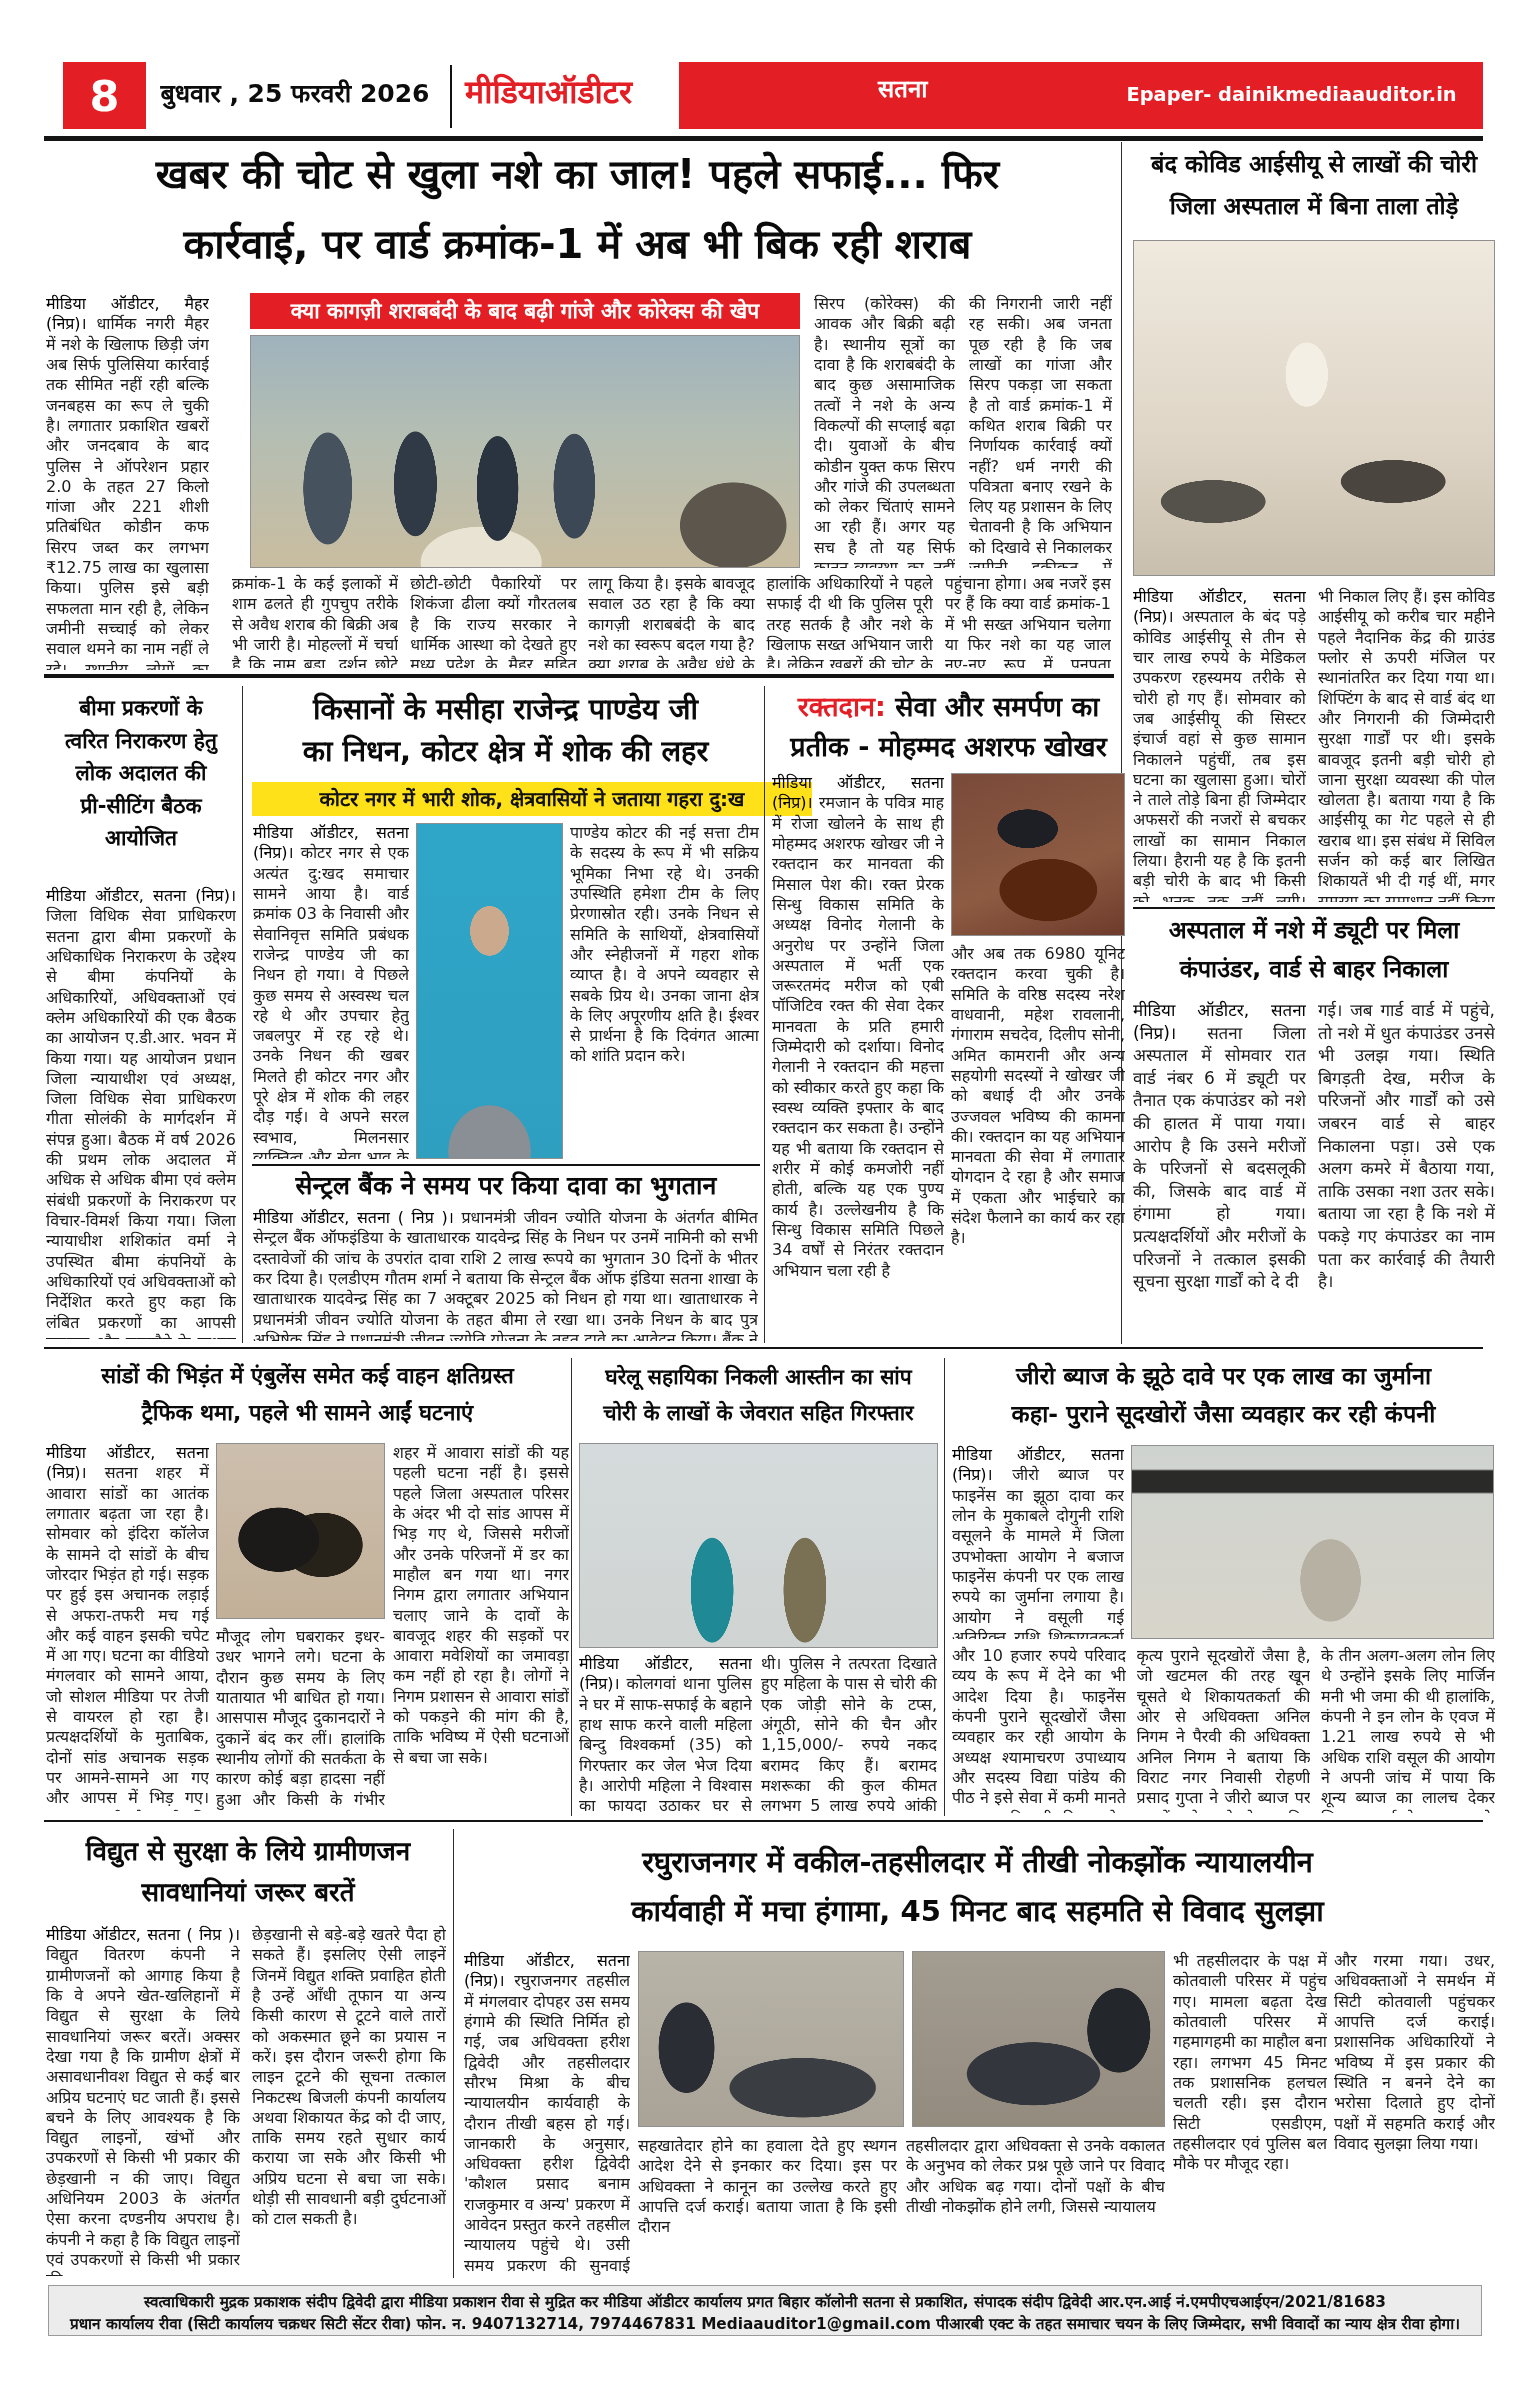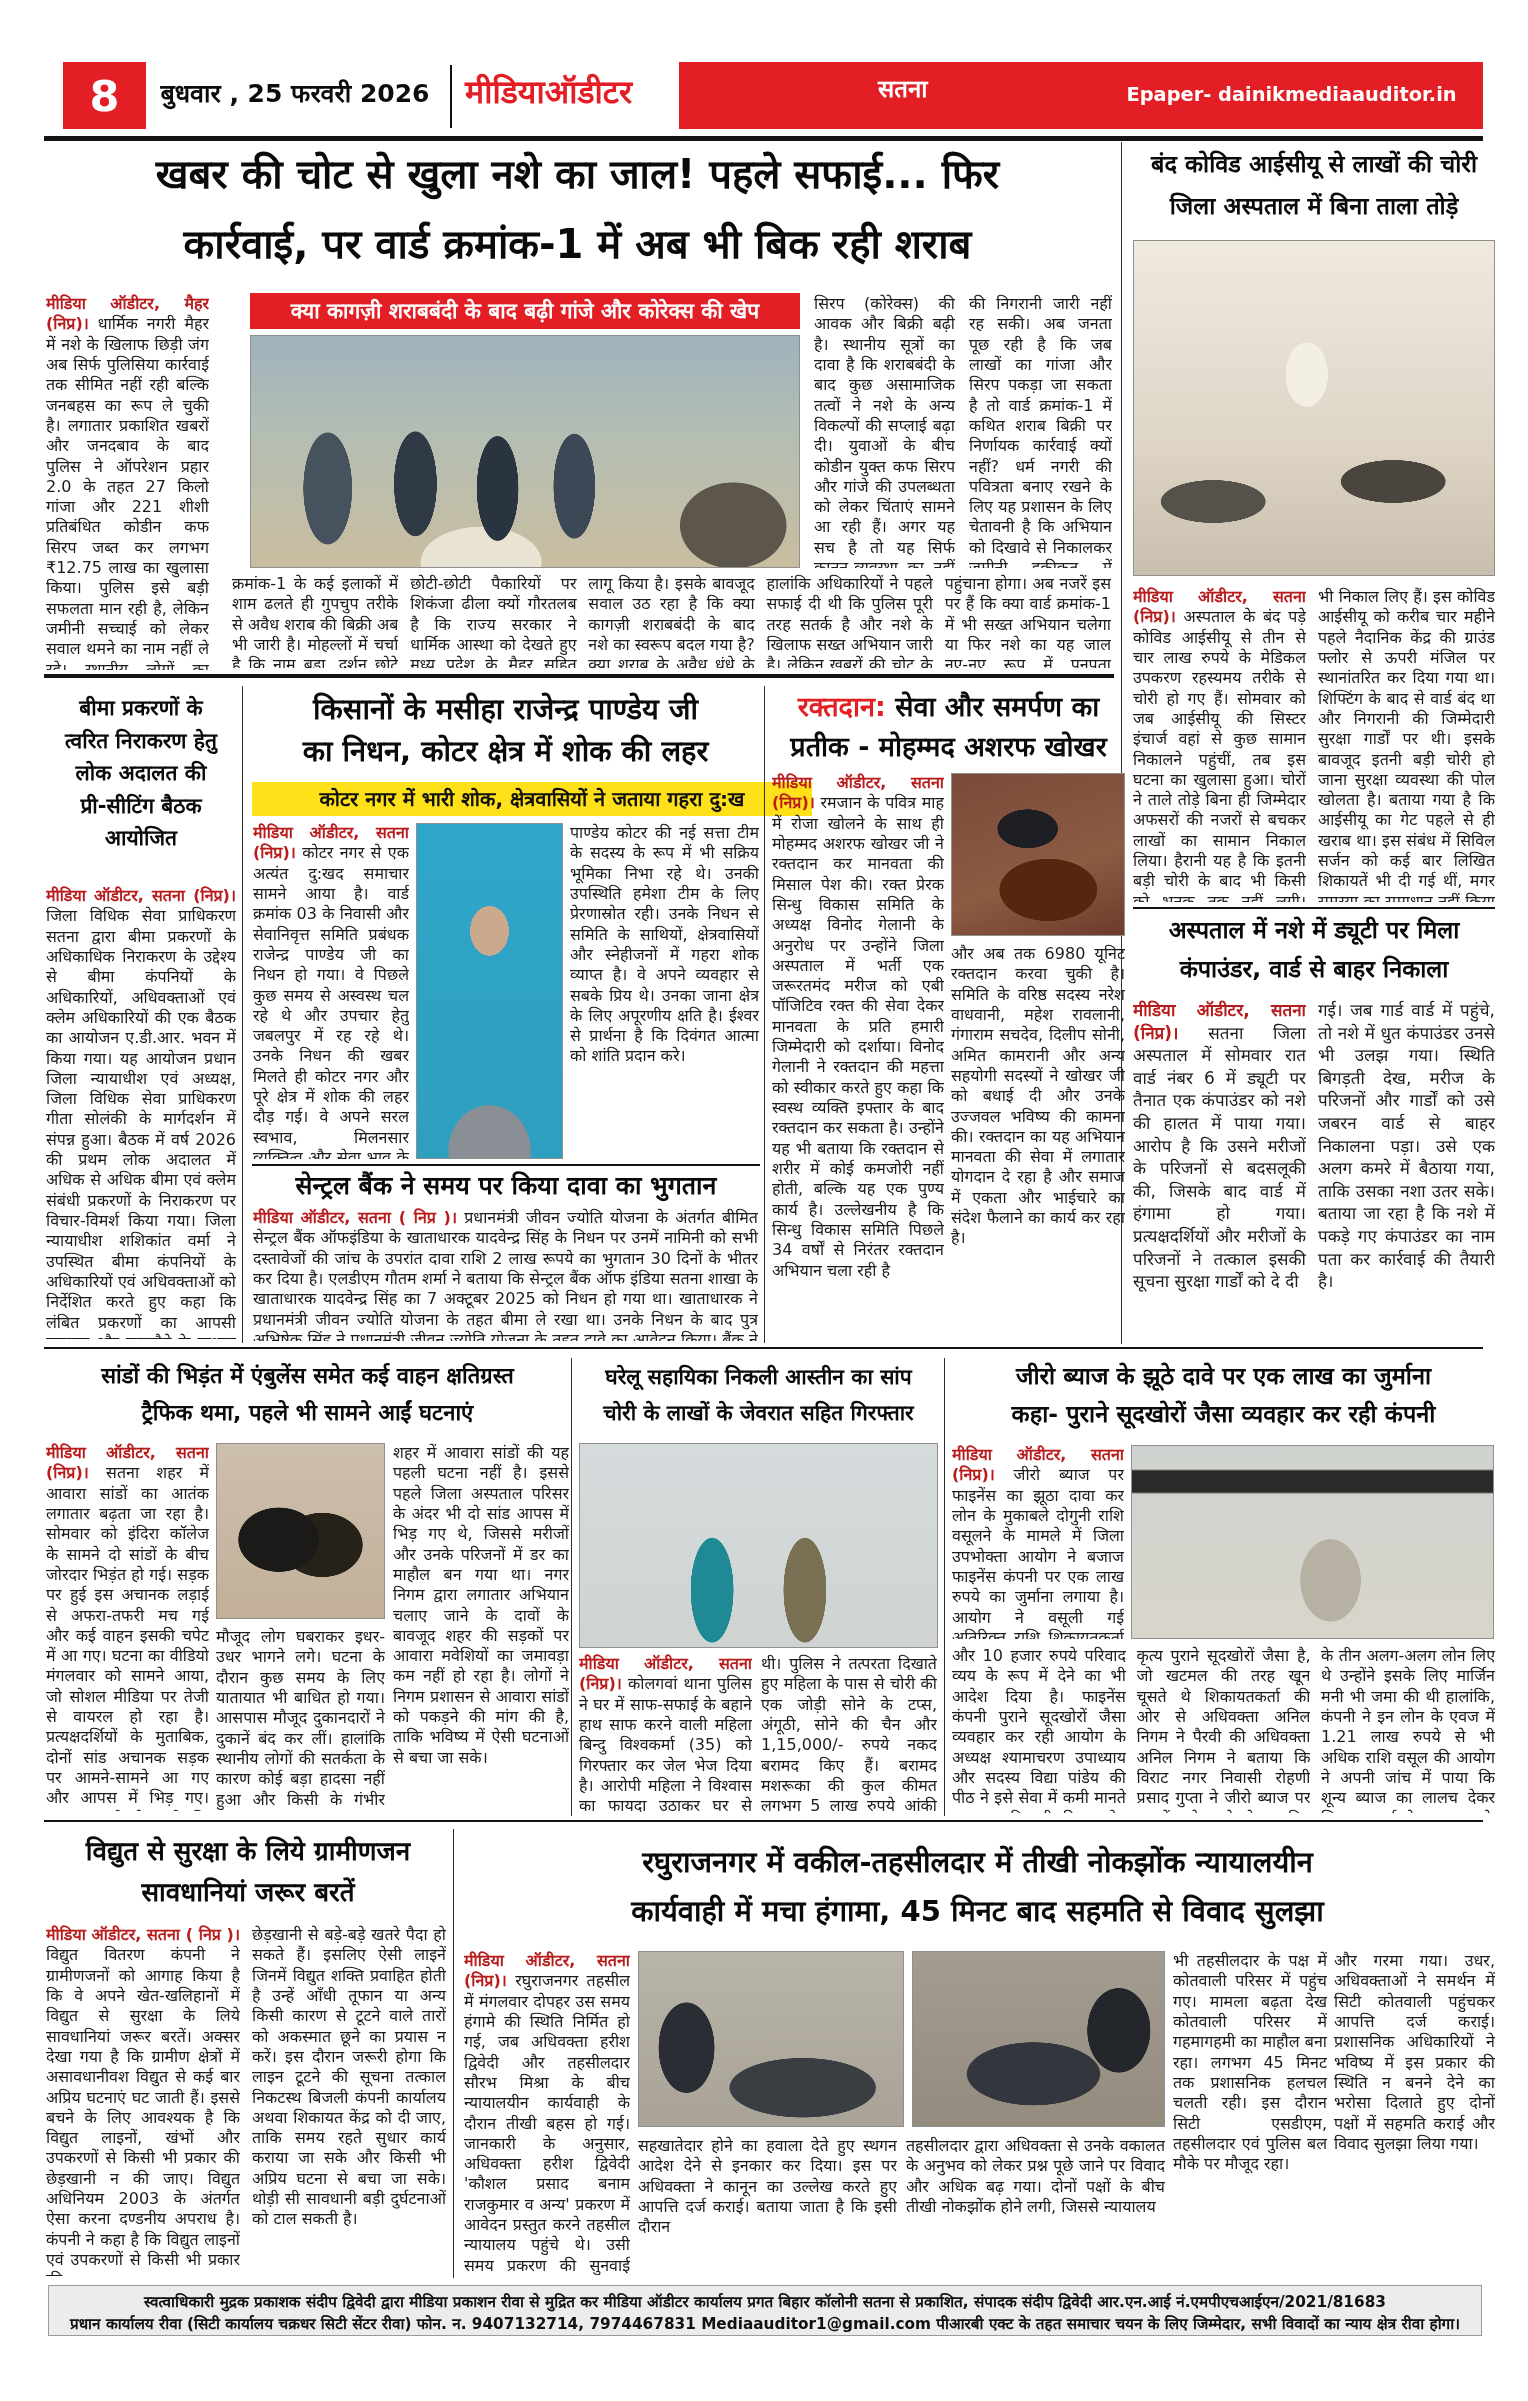--- a/index.html
+++ b/index.html
@@ -2,21 +2,21 @@
 <html style="font-size:9.4px"><head>
 <meta charset="utf-8">
 <style>
   *{margin:0;padding:0;box-sizing:border-box}
   html,body{background:#d8d8d8}
   body{font-family:"DejaVu Sans",sans-serif}
   .page{position:relative;width:1528px;height:2401px;margin:0 auto;background:#ffffff;color:#141414;overflow:hidden}
   .abs{position:absolute}
   .hl{font-weight:bold;color:#0a0a0a;text-align:center;line-height:1.1;white-space:nowrap}
   .col{font-size:16px;line-height:1.27;text-align:justify;color:#1b1b1b;overflow:hidden}
-  .byline{font-weight:bold;color:#b91c1c}
+  .byline{font-weight:normal;color:#000000}
   .photo{position:absolute;border:0.6px solid #8f8f8f}
   .vr{position:absolute;width:1.2px;background:#2e2e2e}
   .hr{position:absolute;background:#141414}
   .redbox{background:#e31e24;color:#fff}
   .red{color:#e31e24}
   .kicker{background:#e31e24;color:#fff;font-weight:bold;text-align:center;white-space:nowrap;overflow:hidden}
   .ystrip{background:#ffe11a;color:#111;font-weight:bold;text-align:center;white-space:nowrap;overflow:hidden}
   .footerbox{background:#ececec;border:1.2px solid #9a9a9a;text-align:center;font-weight:bold;color:#111}
   
   .ph-lead{background:

